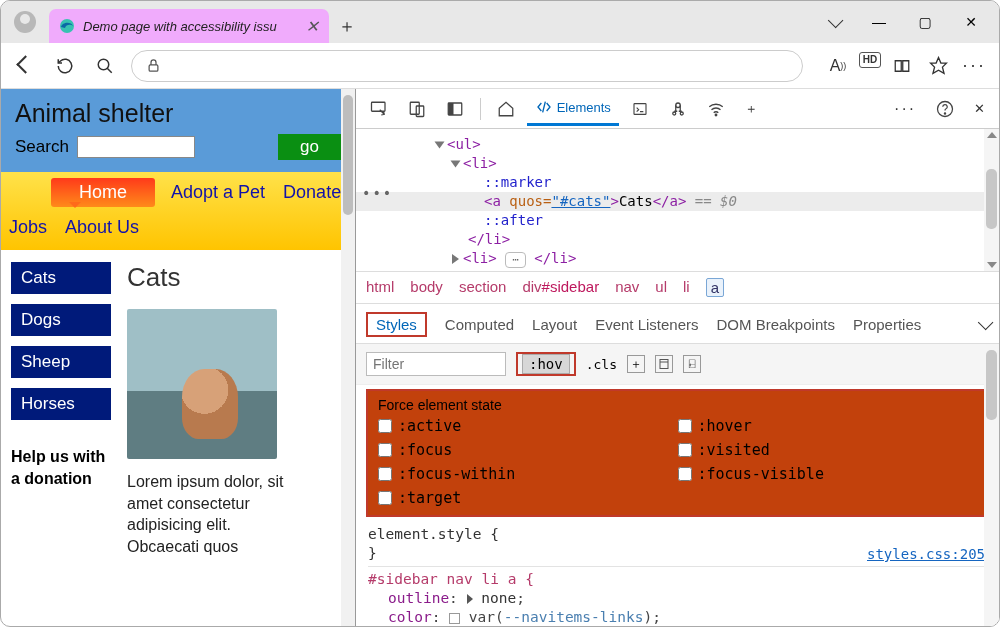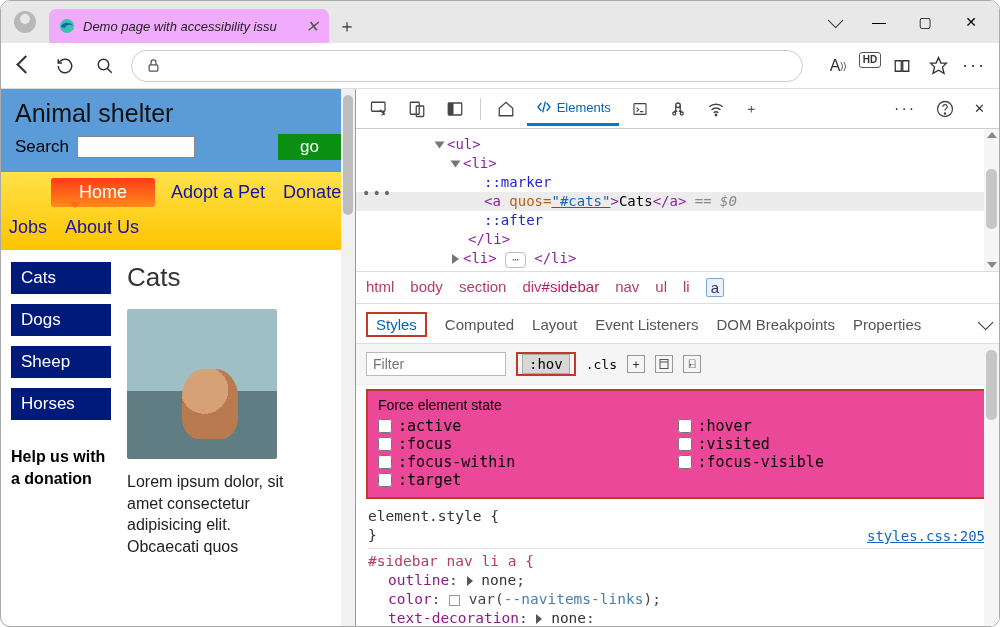--- a/index.html
+++ b/index.html
@@ -89,23 +89,23 @@
   .subtabs .sel { color: #0066b8; }
   .subtabs .hlbox { border: 2px solid #c0392b; padding: 2px 8px; }
   .subtabs .chev { margin-left: auto; }
 
   .filterrow { display: flex; align-items: center; gap: 10px; padding: 8px 10px; border-bottom: 1px solid #eee; background: #f5f5f5; }
   .filterrow input { width: 140px; height: 24px; border: 1px solid #bbb; padding: 0 6px; font-size: 14px; background: #fff; }
   .hov { border: 2px solid #c0392b; padding: 2px 4px; }
   .hov-inner { background: #d7d7d7; border: 1px solid #aaa; padding: 1px 6px; font-family: Consolas, monospace; font-size: 14px; }
   .cls { font-family: Consolas, monospace; font-size: 13px; }
   .mini-ico { width: 18px; height: 18px; border: 1px solid #999; display: flex; align-items: center; justify-content: center; font-size: 12px; }
-  .states { border: 2px solid #c0392b; margin: 4px 10px 6px; padding: 6px 10px 8px; font-family: Consolas, monospace; font-size: 15px; background: #ec4899; }
+  .states { border: 2px solid #c0392b; margin: 4px 10px 6px; padding: 6px 10px 8px; font-family: Consolas, monospace; font-size: 15px; background: #c2410c; }
   .states .title { font-family: "Segoe UI", Arial, sans-serif; font-size: 14px; margin-bottom: 4px; }
-  .states-grid { display: grid; grid-template-columns: 1fr 1fr; row-gap: 0; }
+  .states-grid { display: grid; grid-template-columns: 1fr 1fr; row-gap: 6px; }
   .states-grid label { display: flex; align-items: center; gap: 6px; }
   .states-grid input { width: 14px; height: 14px; }
 
   .rules { font-family: Consolas, monospace; font-size: 14.5px; padding: 2px 12px 0; line-height: 19px; color: #222; position: relative; }
   .rules .sel-line { color: #333; }
   .rules .selector { color: #b53b6a; }
   .rules .prop { color: #444; margin-left: 20px; }
   .rules .kw { color: #8a1b8a; }
   .rules .val { color: #333; }
   .rules .tri-r { display: inline-block; width: 0; height: 0; border-top: 5px solid transparent; border-bottom: 5px solid transparent; border-left: 6px solid #555; vertical-align: middle; }

